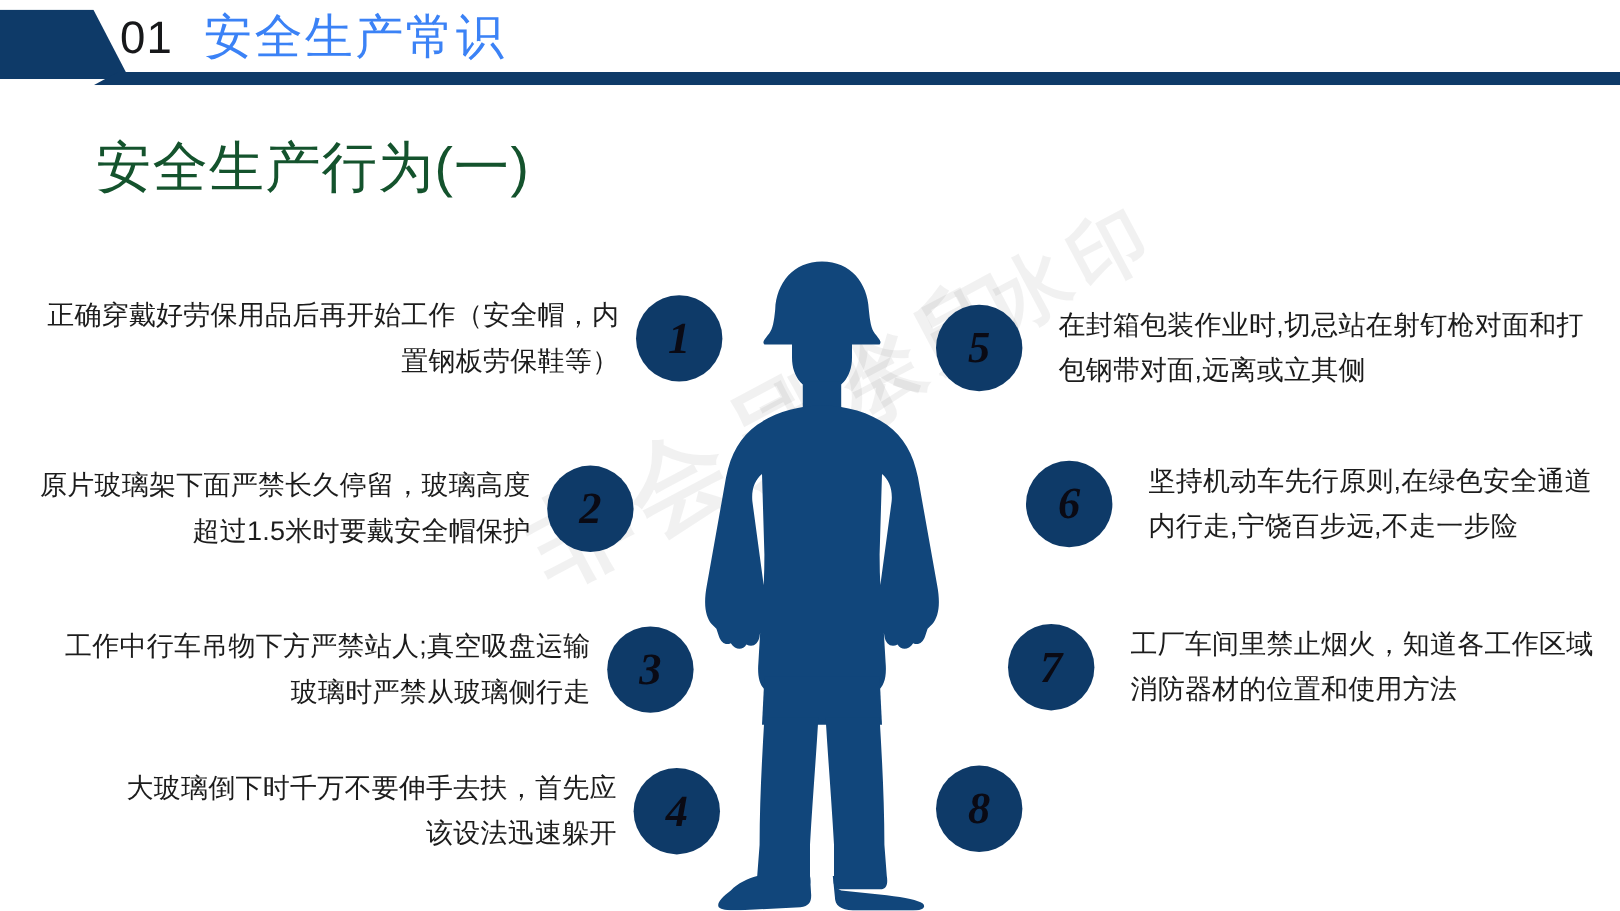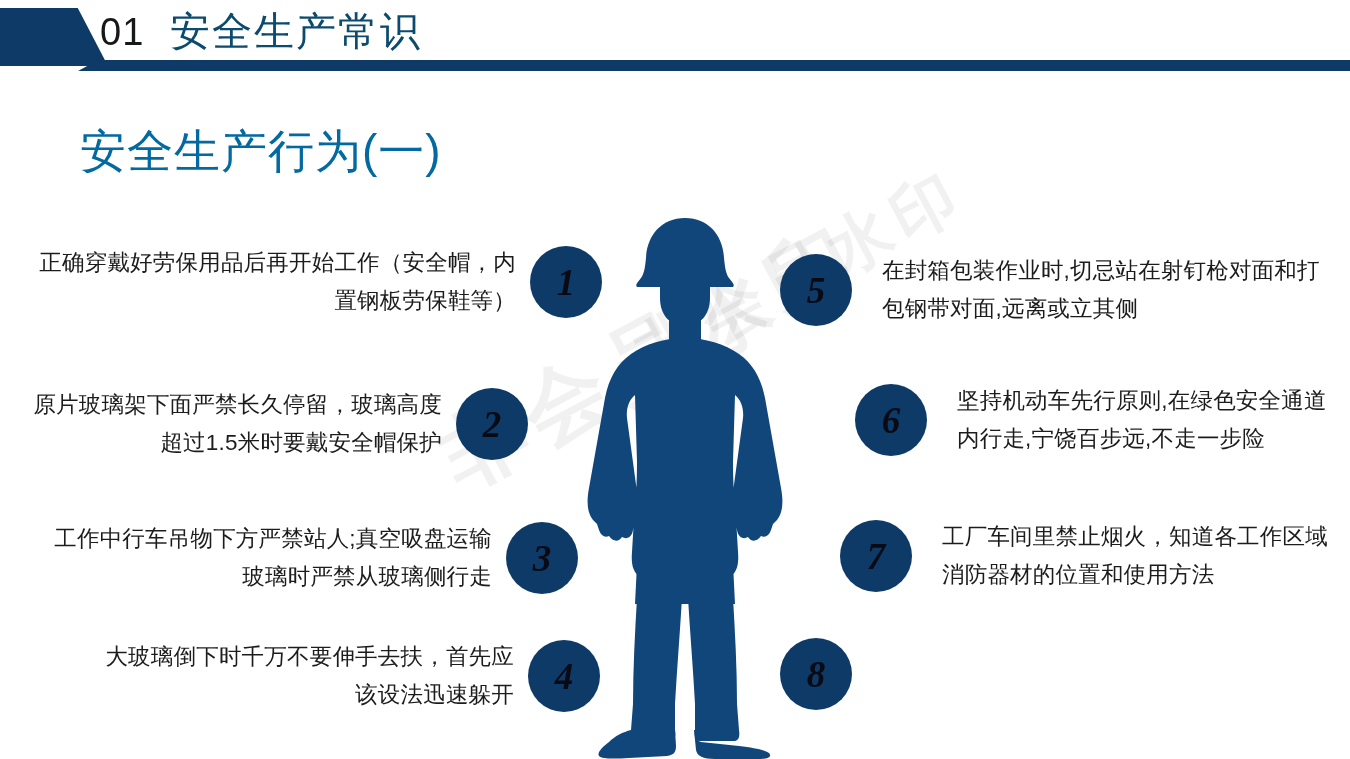--- a/index.html
+++ b/index.html
@@ -31,28 +31,28 @@
     background: #0E3A68;
     clip-path: polygon(1.6% 0, 100% 0, 100% 100%, 0 100%);
   }
   #header-number {
     position: absolute; left: 100px; top: 8px;
     font-size: 38px; color: #17181a; letter-spacing: 1px;
     line-height: 48px; font-weight: 400;
   }
   #header-title {
     position: absolute; left: 170px; top: 4px;
-    font-size: 40px; color: #0c4a6e; letter-spacing: 2px;
+    font-size: 40px; color: #3b82f6; letter-spacing: 2px;
     line-height: 54px; font-weight: 400;
   }
 
   
   #slide-title {
-    position: absolute; left: 80px; top: 118px;
-    font-size: 46px; color: #0369a1; letter-spacing: 1px;
+    position: absolute; left: 80px; top: 106px;
+    font-size: 46px; color: #14532d; letter-spacing: 1px;
     line-height: 66px; font-weight: 400; white-space: nowrap;
   }
 
   
   #worker { position: absolute; left: 575px; top: 212px; width: 220px; height: 547px; }
   #worker svg { display: block; width: 100%; height: 100%; }
 
   
   .wm {
     position: absolute; color: rgba(0,0,0,0.055);

